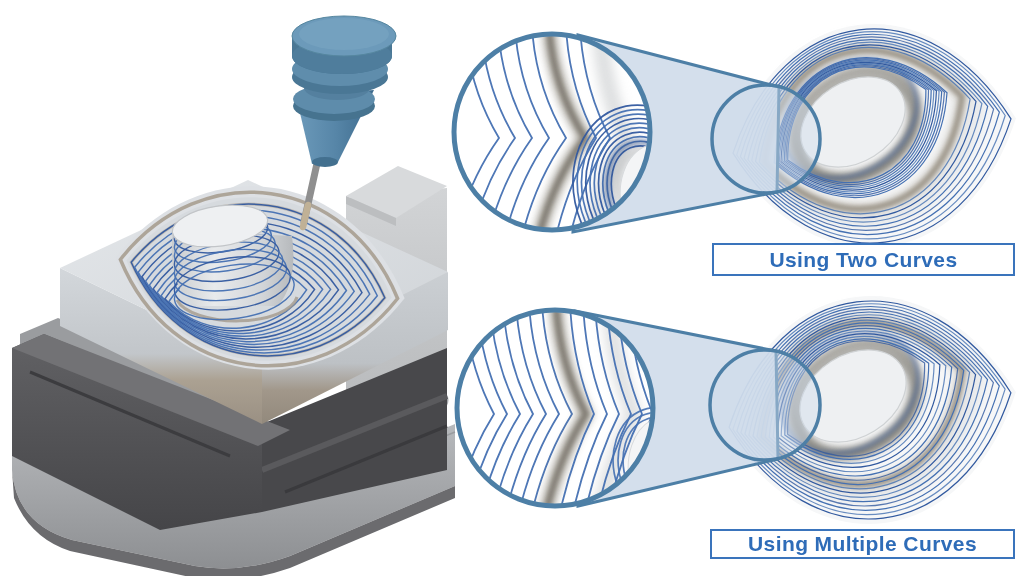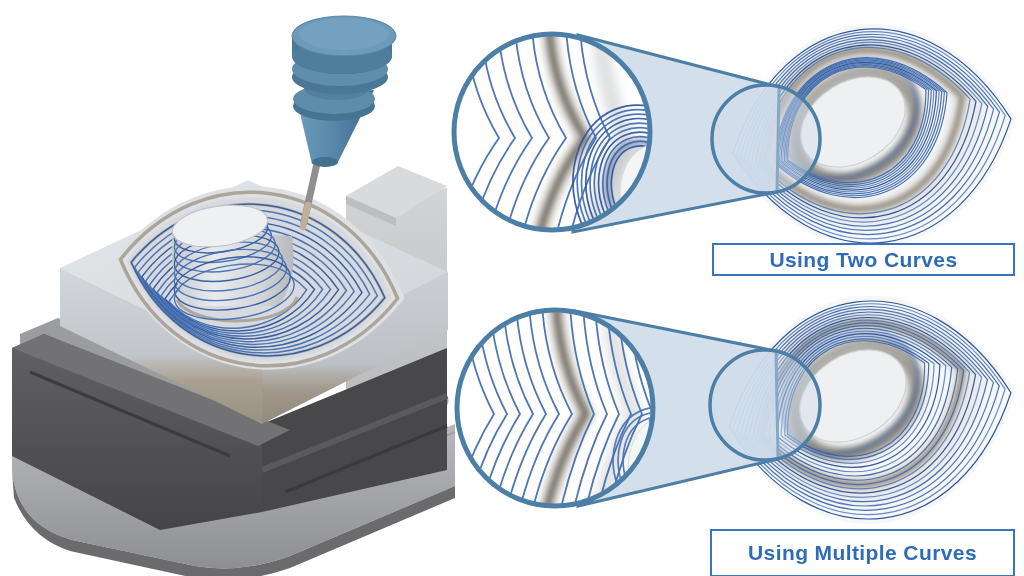--- a/index.html
+++ b/index.html
@@ -3,21 +3,21 @@
 <meta charset="utf-8">
 <style>
   html,body{margin:0;padding:0;background:#ffffff;}
   .stage{position:relative;width:1024px;height:576px;background:#ffffff;overflow:hidden;
          font-family:"Liberation Sans",sans-serif;padding-left:33px;}
   svg{position:absolute;left:0;top:0;}
   .label-box{position:absolute;display:flex;align-items:center;justify-content:center;
              border:2px solid #3a74bc;background:#ffffff;box-sizing:border-box;}
   .label-box span{color:#2e6cb8;font-size:21px;font-weight:600;letter-spacing:.4px;white-space:nowrap;}
   #labelTop{left:712px;top:243px;width:303px;height:33px;}
-  #labelBottom{left:710px;top:529px;width:305px;height:48px;}
+  #labelBottom{left:710px;top:529px;width:305px;height:30px;}
 </style>
 </head>
 <body>
 
 <div class="stage">
   <svg width="1024" height="576" viewBox="0 0 1024 576">
     <defs>
       <linearGradient id="gSlabL" x1="0" y1="0" x2="0" y2="1">
         <stop offset="0" stop-color="#d3d7db"></stop>
           <stop offset=".55" stop-color="#c2c6ca"></stop>

